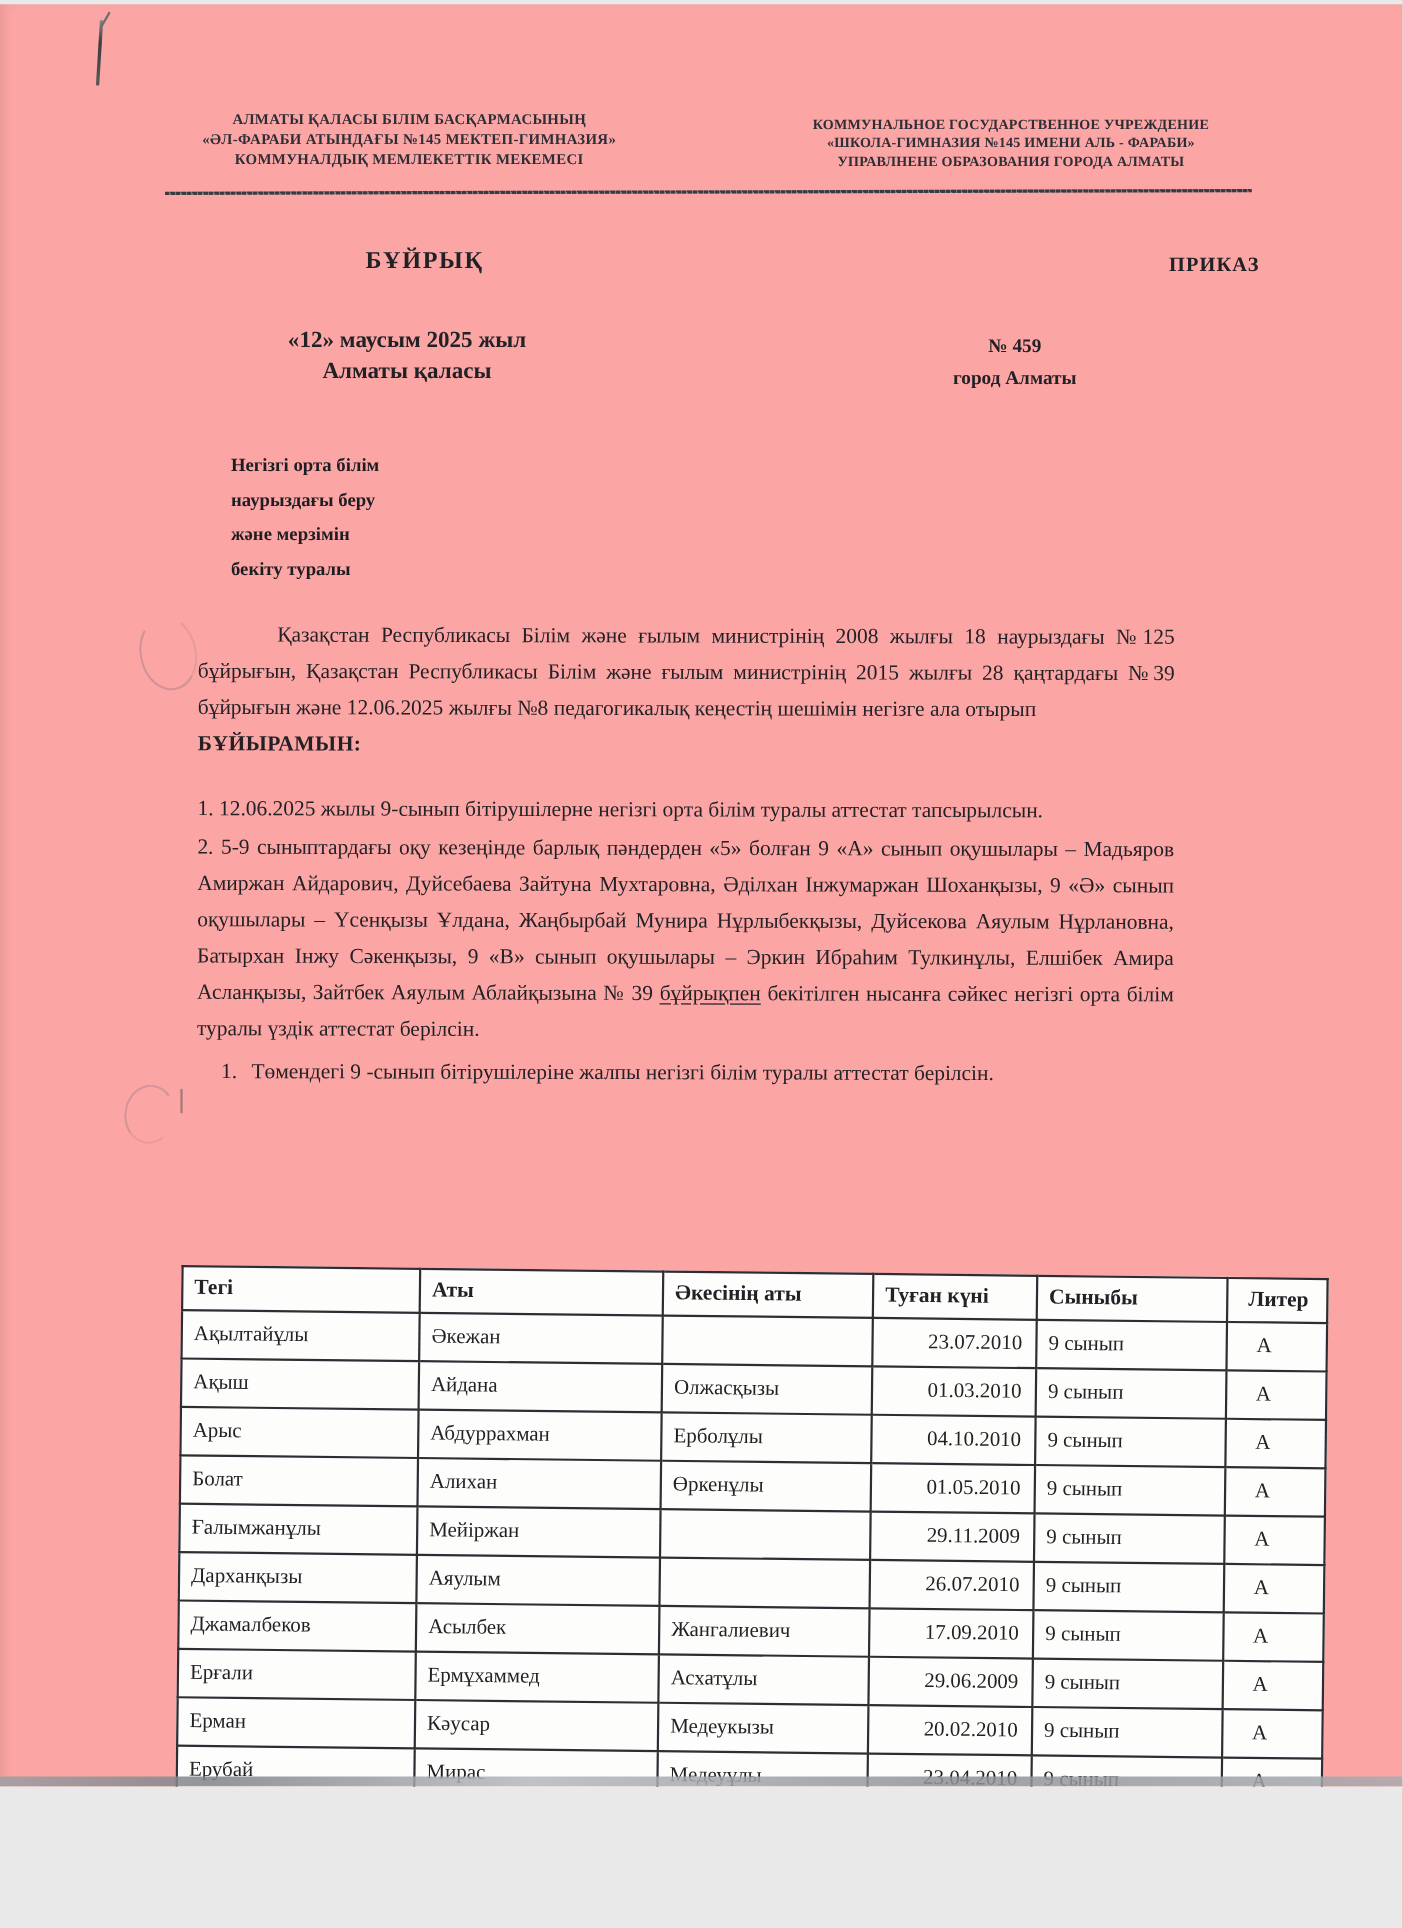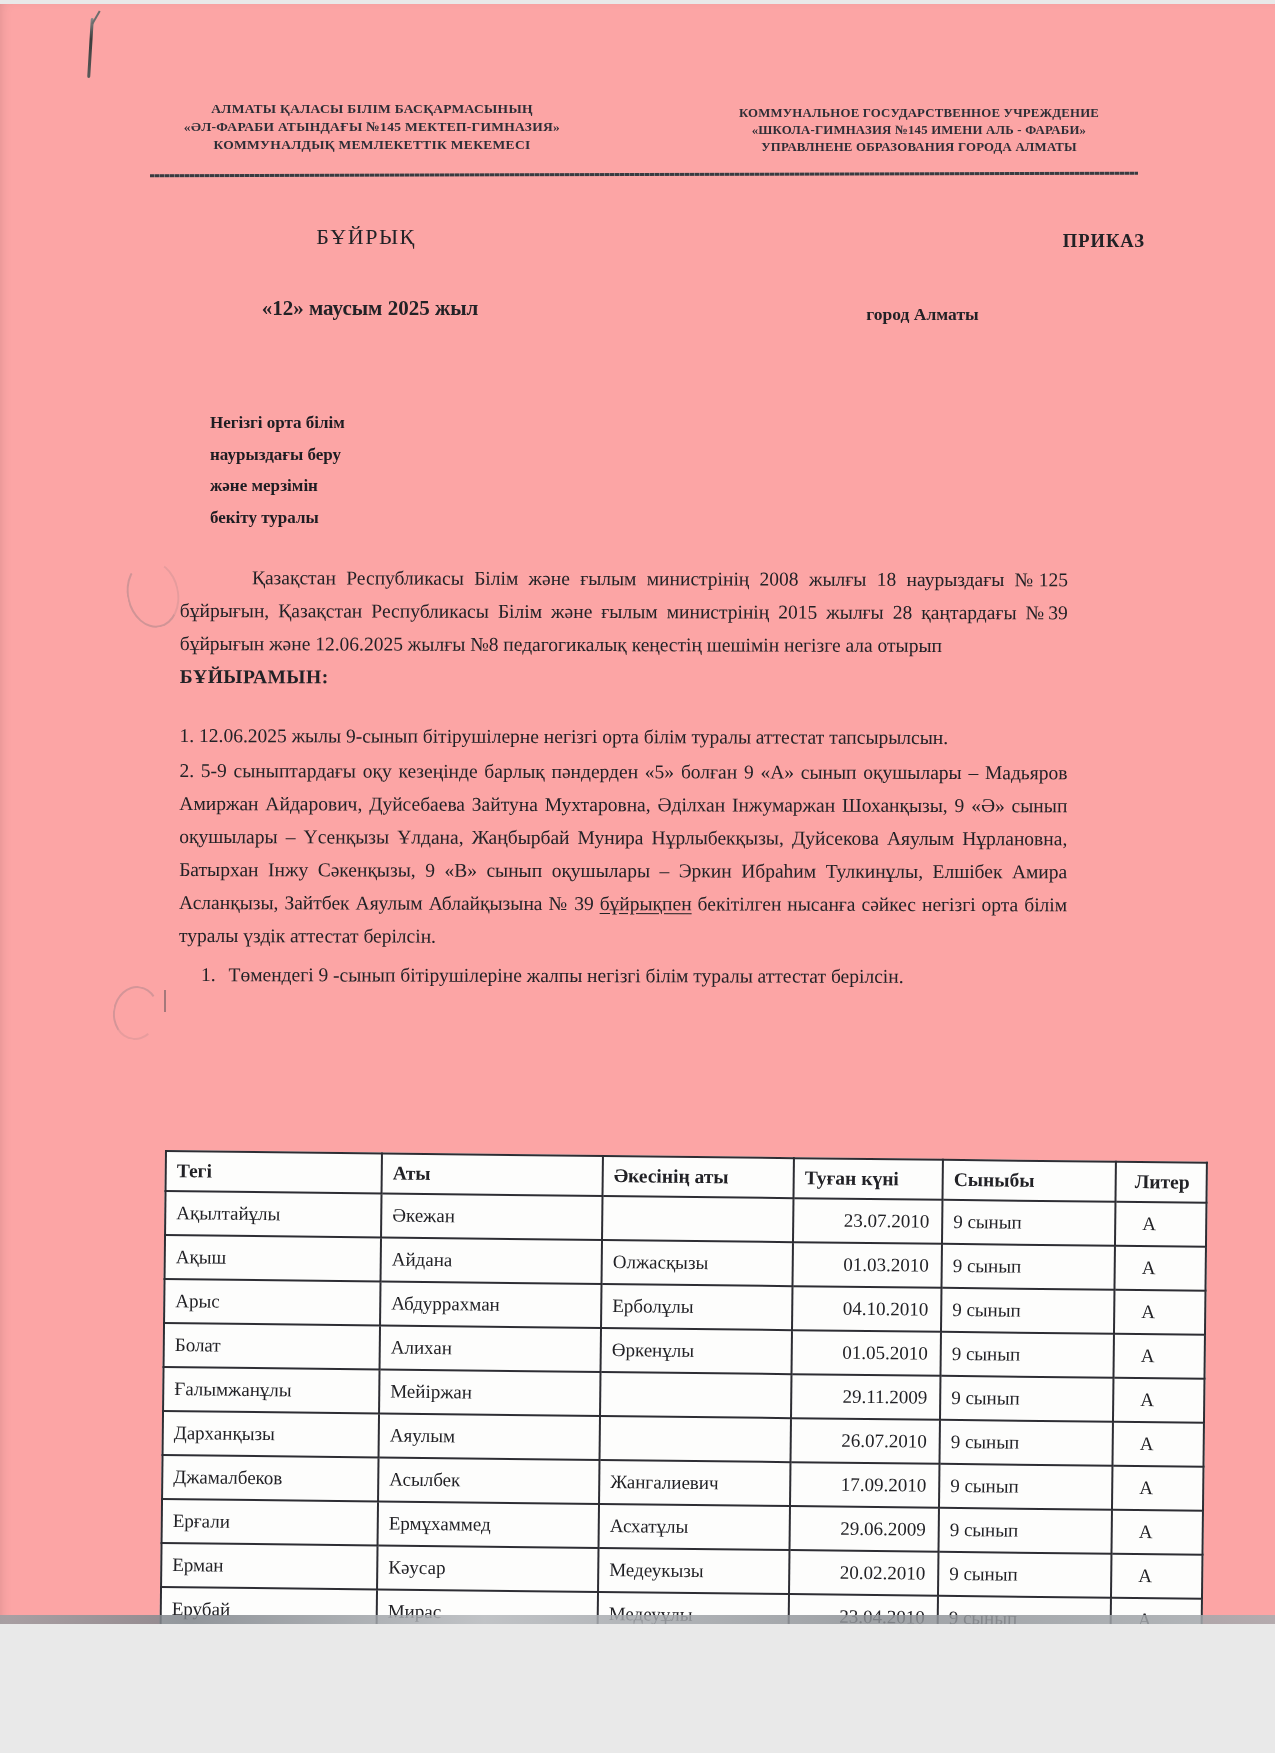--- a/index.html
+++ b/index.html
@@ -14,22 +14,22 @@
   .lh { position:absolute; text-align:center; font-weight:bold; color:#2e2e36; }
   .lh-kk { left:148px; top:96px; width:448px; font-size:13.5px; line-height:18px; letter-spacing:.3px; }
   .lh-ru { left:693px; top:101px; width:452px; font-size:12.8px; line-height:17px; letter-spacing:.2px; }
   .lh div { white-space:nowrap; }
   .rule {
     position:absolute; left:150px; top:169px; width:988px; height:3px;
     background: repeating-linear-gradient(90deg,#3a3a40 0 4px,#77777d 4px 5px);
     transform: rotate(-0.15deg);
   }
   
-  .title-kk { position:absolute; left:146px; top:220px; width:440px; text-align:center;
-              font-size:22px; font-weight:normal; letter-spacing:1.5px; }
+  .title-kk { position:absolute; left:166px; top:220px; width:440px; text-align:center;
+              font-size:22px; font-weight:bold; letter-spacing:1.5px; }
   .title-ru { position:absolute; left:700px; top:227px; width:445px; text-align:right;
               font-size:18.5px; font-weight:bold; letter-spacing:1px; }
   .date-block { position:absolute; left:150px; top:290px; width:440px; text-align:center;
                 font-weight:bold; font-size:21px; line-height:29px; }
   .num-block  { position:absolute; left:700px; top:296px; width:445px; text-align:center;
                 font-weight:bold; font-size:17.5px; line-height:29px; }
   
   .subject { position:absolute; left:210px; top:403px; font-weight:bold;
              font-size:17px; line-height:31.5px; color:#1d1d22; }
   
@@ -100,22 +100,24 @@
     <div>«ШКОЛА-ГИМНАЗИЯ №145 ИМЕНИ АЛЬ - ФАРАБИ»</div>
     <div>УПРАВЛНЕНЕ ОБРАЗОВАНИЯ  ГОРОДА АЛМАТЫ</div>
   </div>
   <div class="rule"></div>
 
   <div class="title-kk">БҰЙРЫҚ</div>
   <div class="title-ru">ПРИКАЗ</div>
 
   <div class="date-block">
     <div>«12» маусым 2025 жыл</div>
+    <div>Алматы қаласы</div>
   </div>
   <div class="num-block">
+    <div>№ 459</div>
     <div>город Алматы</div>
   </div>
 
   <div class="subject">
     <div>Негізгі орта білім</div>
     <div>наурыздағы беру</div>
     <div>және мерзімін</div>
     <div>бекіту туралы</div>
   </div>
 

